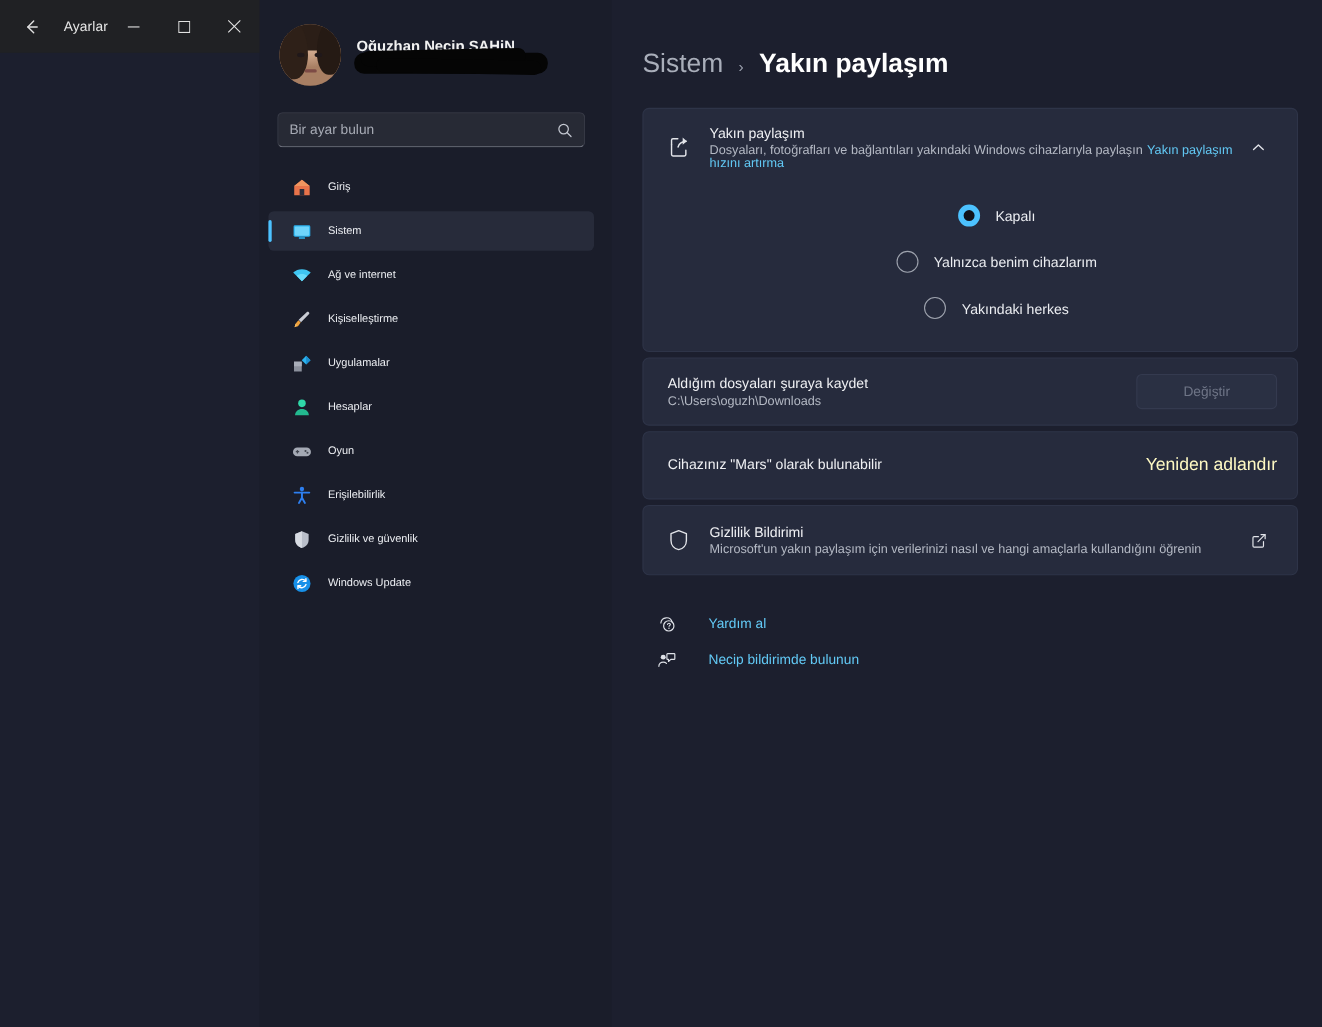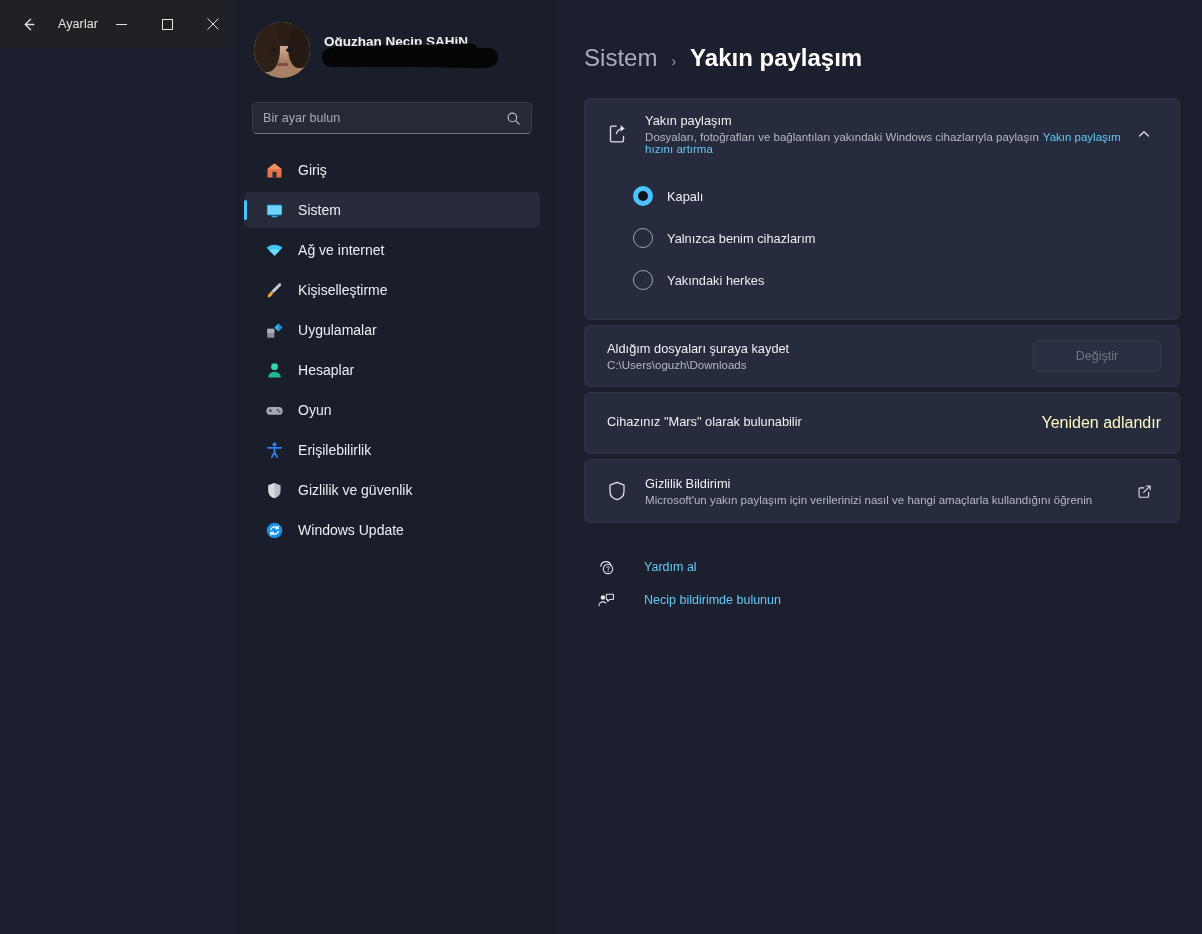--- a/index.html
+++ b/index.html
@@ -233,21 +233,21 @@
     width: 3px; height: 20px;
     background: #4cc2ff;
     border-radius: 2px;
   }
   .nav-icon {
     width: 20px; height: 20px;
     flex: 0 0 20px;
     display: flex; align-items: center; justify-content: center;
   }
   .nav-label {
-    font-size: 14px;
+    font-size: 10px;
     color: #eceef2;
     white-space: nowrap;
   }
 
   
   .main {
     flex: 1;
     min-width: 0;
     padding: 44px 22px 0 10px;
     overflow-y: auto;
@@ -314,20 +314,21 @@
     flex: 0 0 34px;
   }
 
   .radio-group { padding: 6px 0 18px 48px; }
   .radio-row {
     display: flex;
     align-items: center;
     gap: 14px;
     height: 42px;
     cursor: pointer;
+    justify-content: center;
   }
   .radio {
     width: 20px; height: 20px;
     border-radius: 50%;
     border: 1.6px solid #9ea3ae;
     background: transparent;
     flex: 0 0 20px;
     display: flex; align-items: center; justify-content: center;
   }
   .radio.checked {

